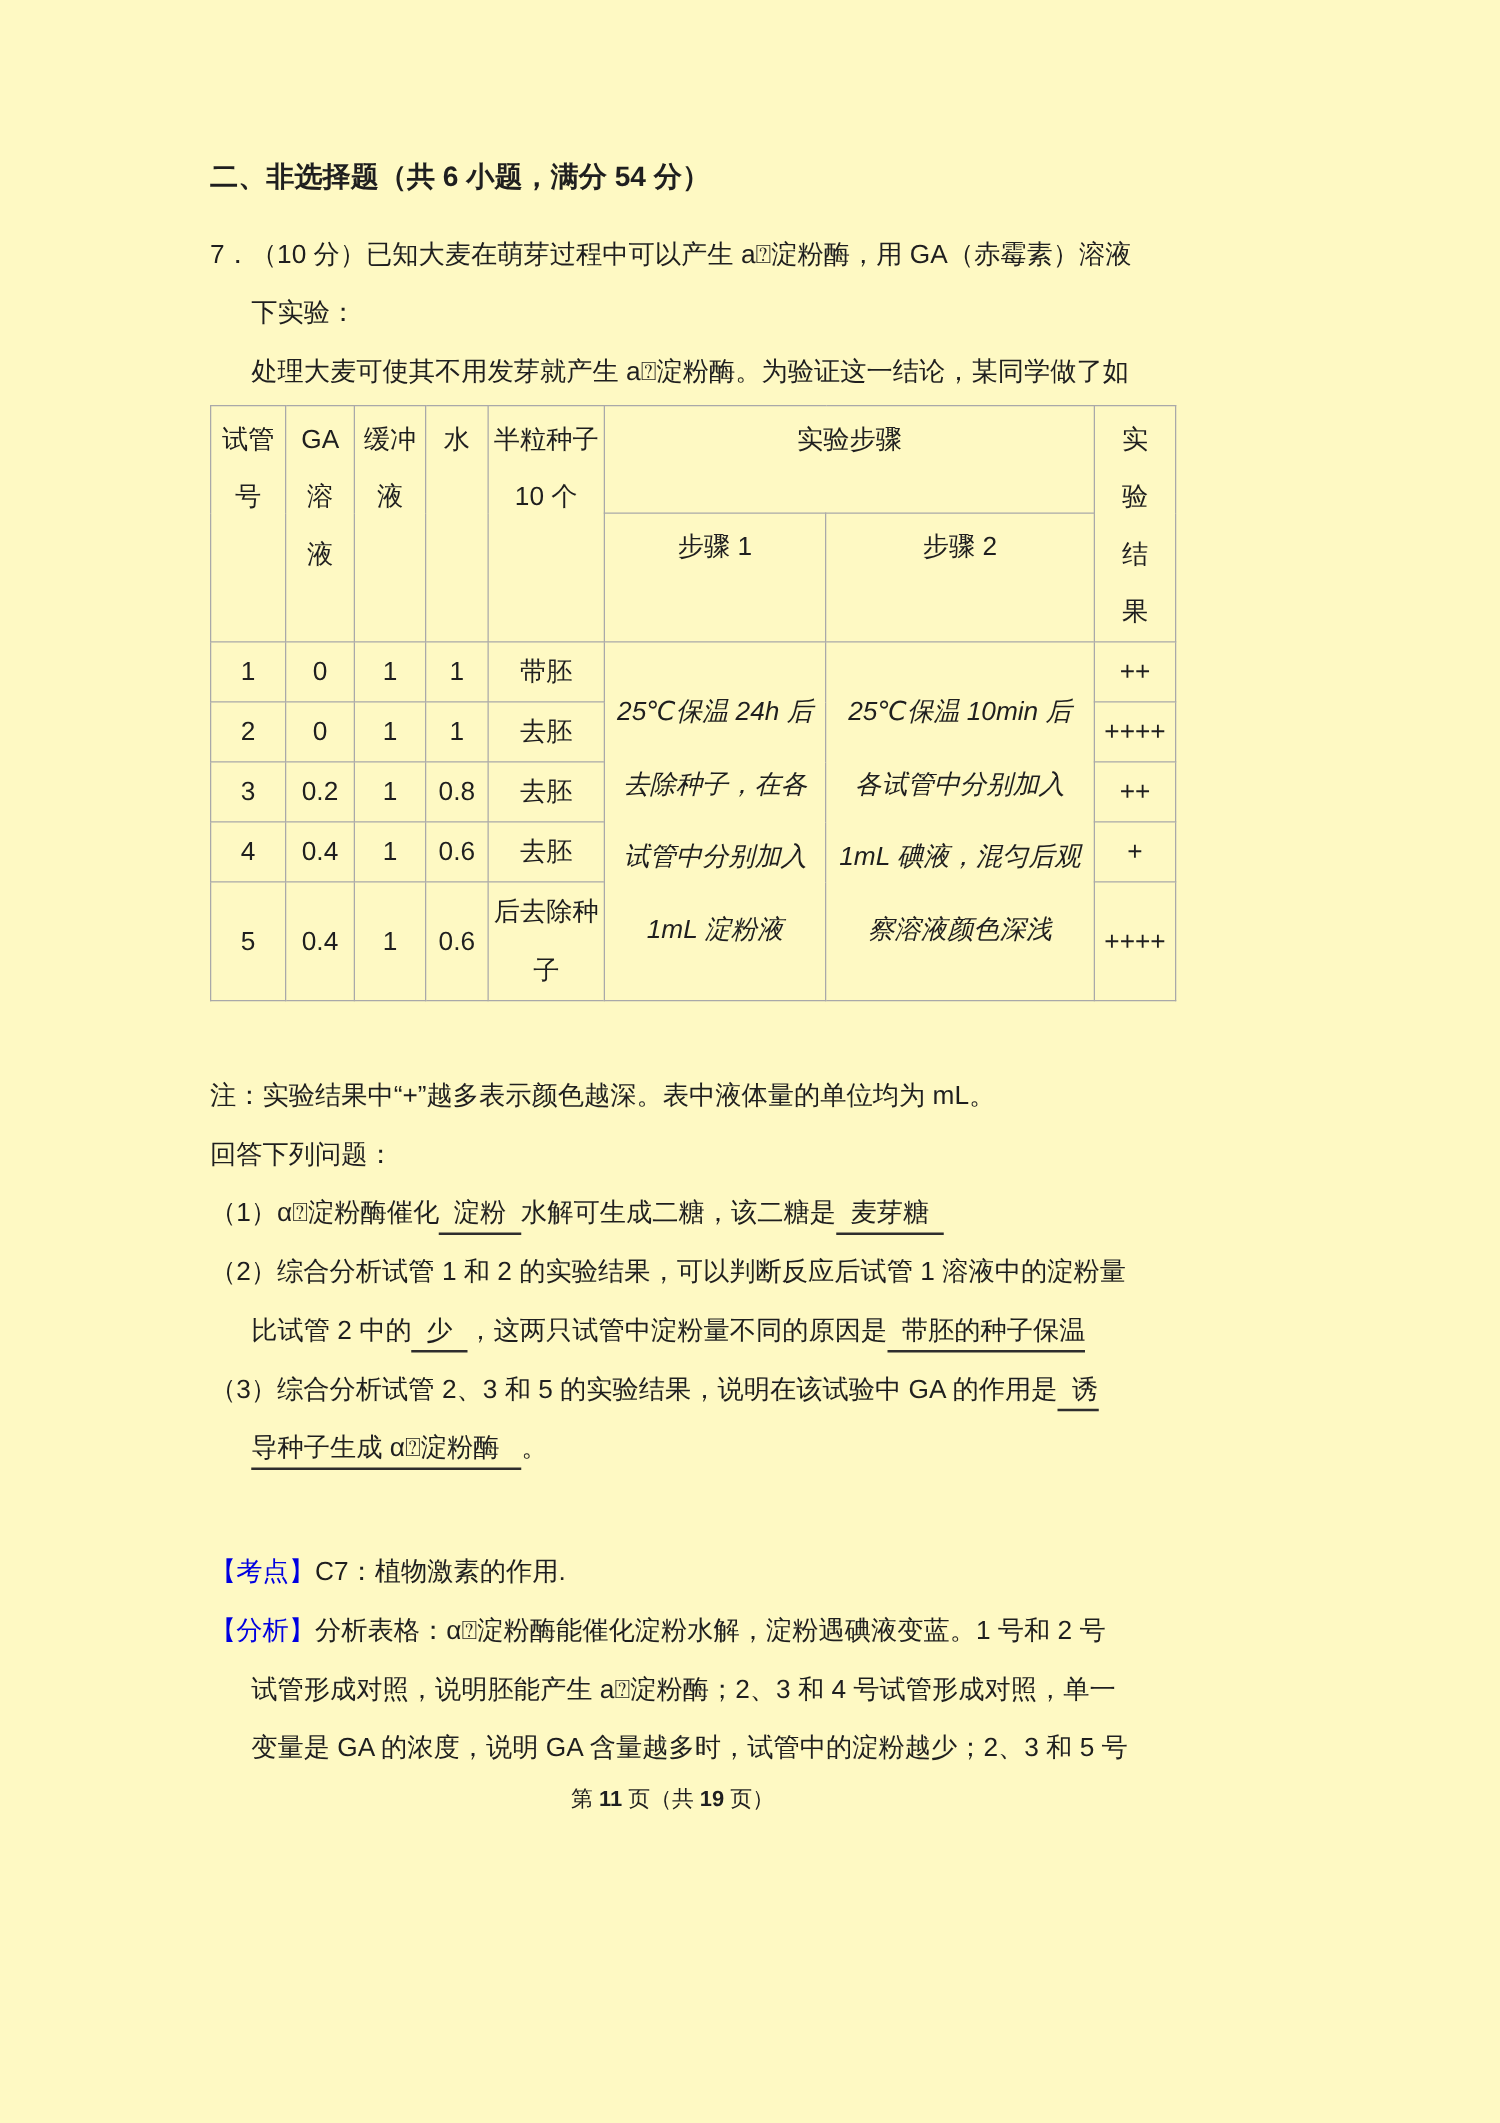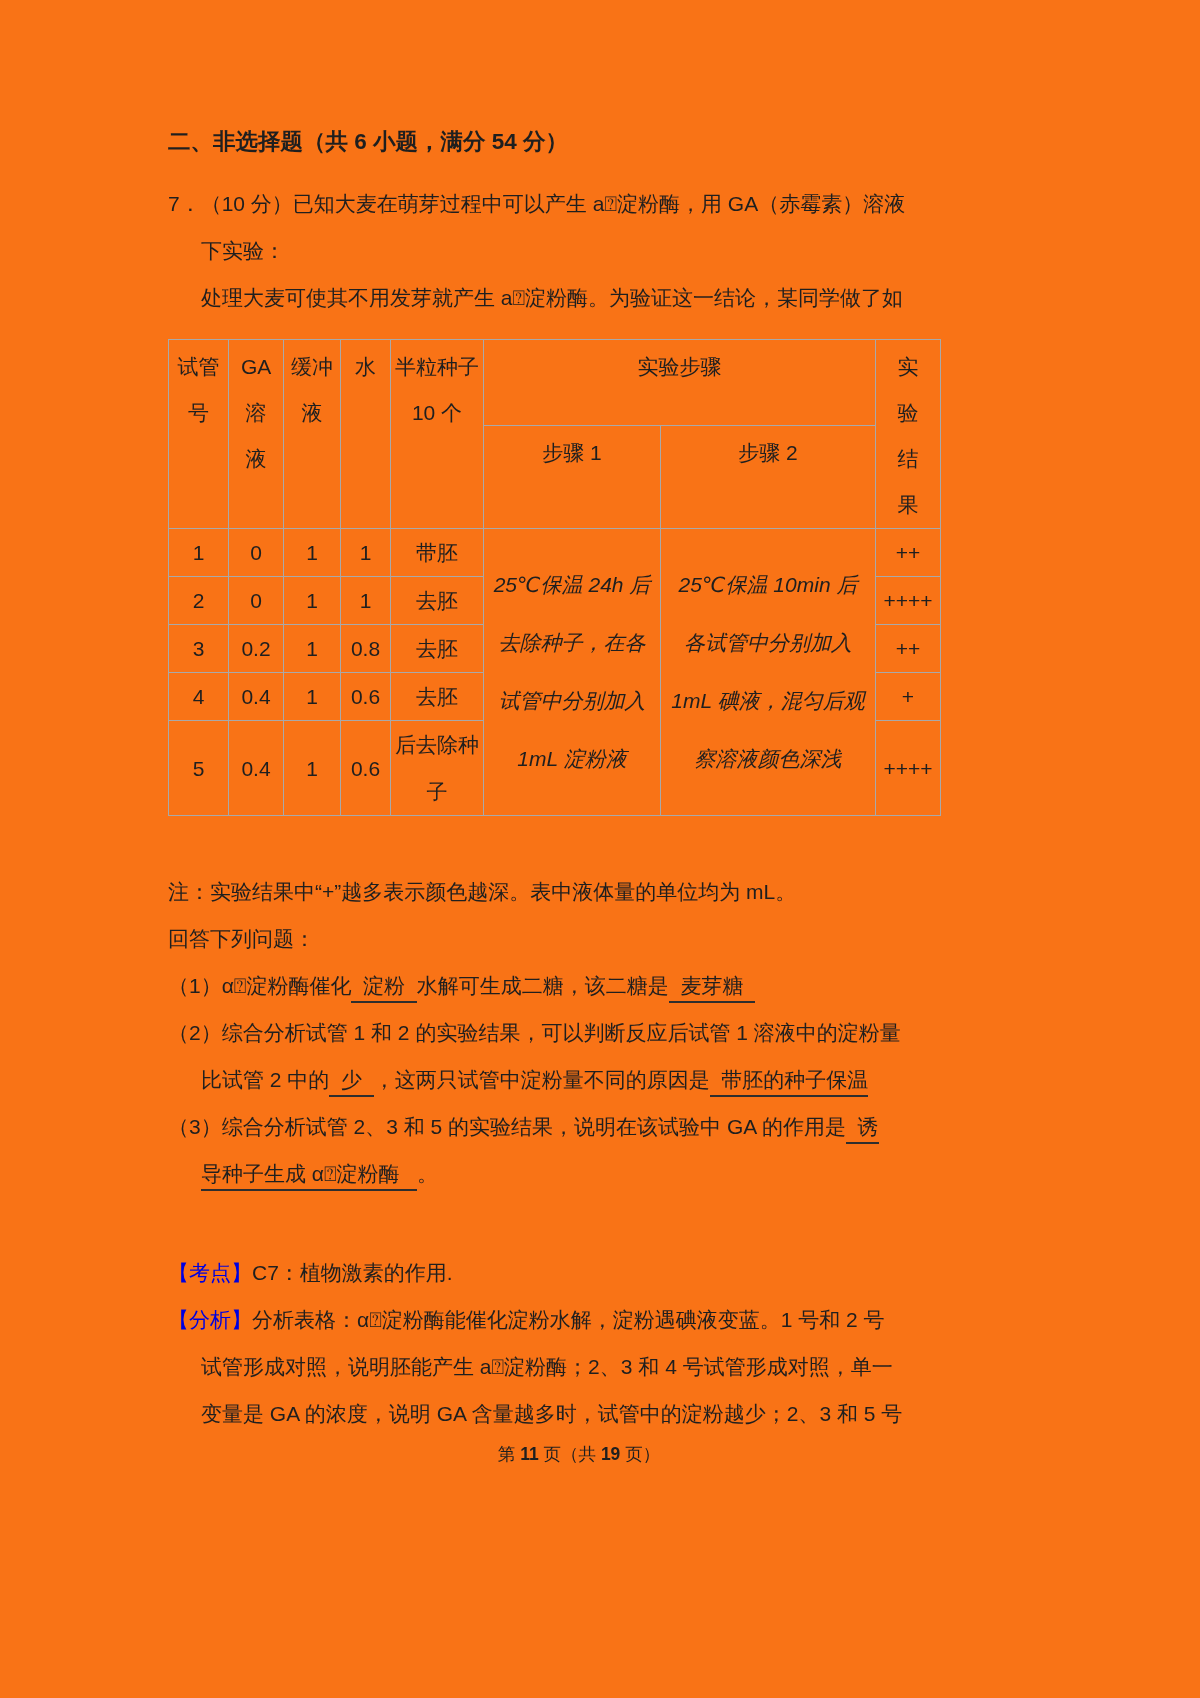--- a/index.html
+++ b/index.html
@@ -1,42 +1,42 @@
 <!DOCTYPE html>
 <html><head>
 <meta charset="utf-8">
 <style>
   html,body{margin:0;padding:0;background:#e8e8e8;}
   .page{
     width:1200px;height:1698px;box-sizing:border-box;
-    margin:0 auto;background:#f97316;position:relative;
+    margin:0 auto;background:#fef9c3;position:relative;
     padding:125px 0 0 168px;
     font-family:"Liberation Sans","DejaVu Sans",sans-serif;
     font-size:21px;color:#1f1f1f;overflow:hidden;
   }
   .heading{font-weight:bold;font-size:22.5px;height:34px;line-height:34px;white-space:pre;}
   .line{height:47px;line-height:47px;white-space:pre;}
   .cont{padding-left:33px;}
   .u{border-bottom:2px solid #2e2e2e;padding-bottom:4px;}
   .b{font-weight:bold;}
   .blue{color:#0000e0;}
   .block-q7{margin-top:21px;}
   .note-block{margin-top:52px;}
   .kaodian-block{margin-top:52px;}
-  table.exp{border-collapse:collapse;table-layout:fixed;width:772px;margin-top:18px;}
+  table.exp{border-collapse:collapse;table-layout:fixed;width:772px;margin-top:3px;}
   .exp th,.exp td{border:1px solid #a9a9a9;font-weight:normal;text-align:center;padding:0 4px;box-sizing:border-box;overflow:hidden;}
   .exp thead th{vertical-align:top;line-height:46px;padding-top:4px;}
   .exp thead tr.r1{height:64px;}
   .exp thead tr.r2{height:76px;}
   .exp thead th.narrow{padding:4px 12px 0 12px;}
   .exp tbody tr{height:48px;}
   .exp tbody tr:last-child{height:95px;}
   .exp tbody td{line-height:47px;vertical-align:middle;}
   .exp td.step{line-height:58px;vertical-align:middle;padding:0 8px;white-space:normal;font-style:italic;}
-  .footer{margin-top:2px;width:1076px;margin-left:-168px;text-align:center;font-size:17.5px;padding-left:41px;}
+  .footer{margin-top:2px;width:1076px;margin-left:-168px;text-align:center;font-size:17.5px;}
   .footer .line{height:30px;line-height:30px;}
 </style>
 </head>
 <body>
 
 <div class="page">
 
   <div class="heading">二、非选择题（共 6 小题，满分 54 分）</div>
 
   <div class="block-q7">

